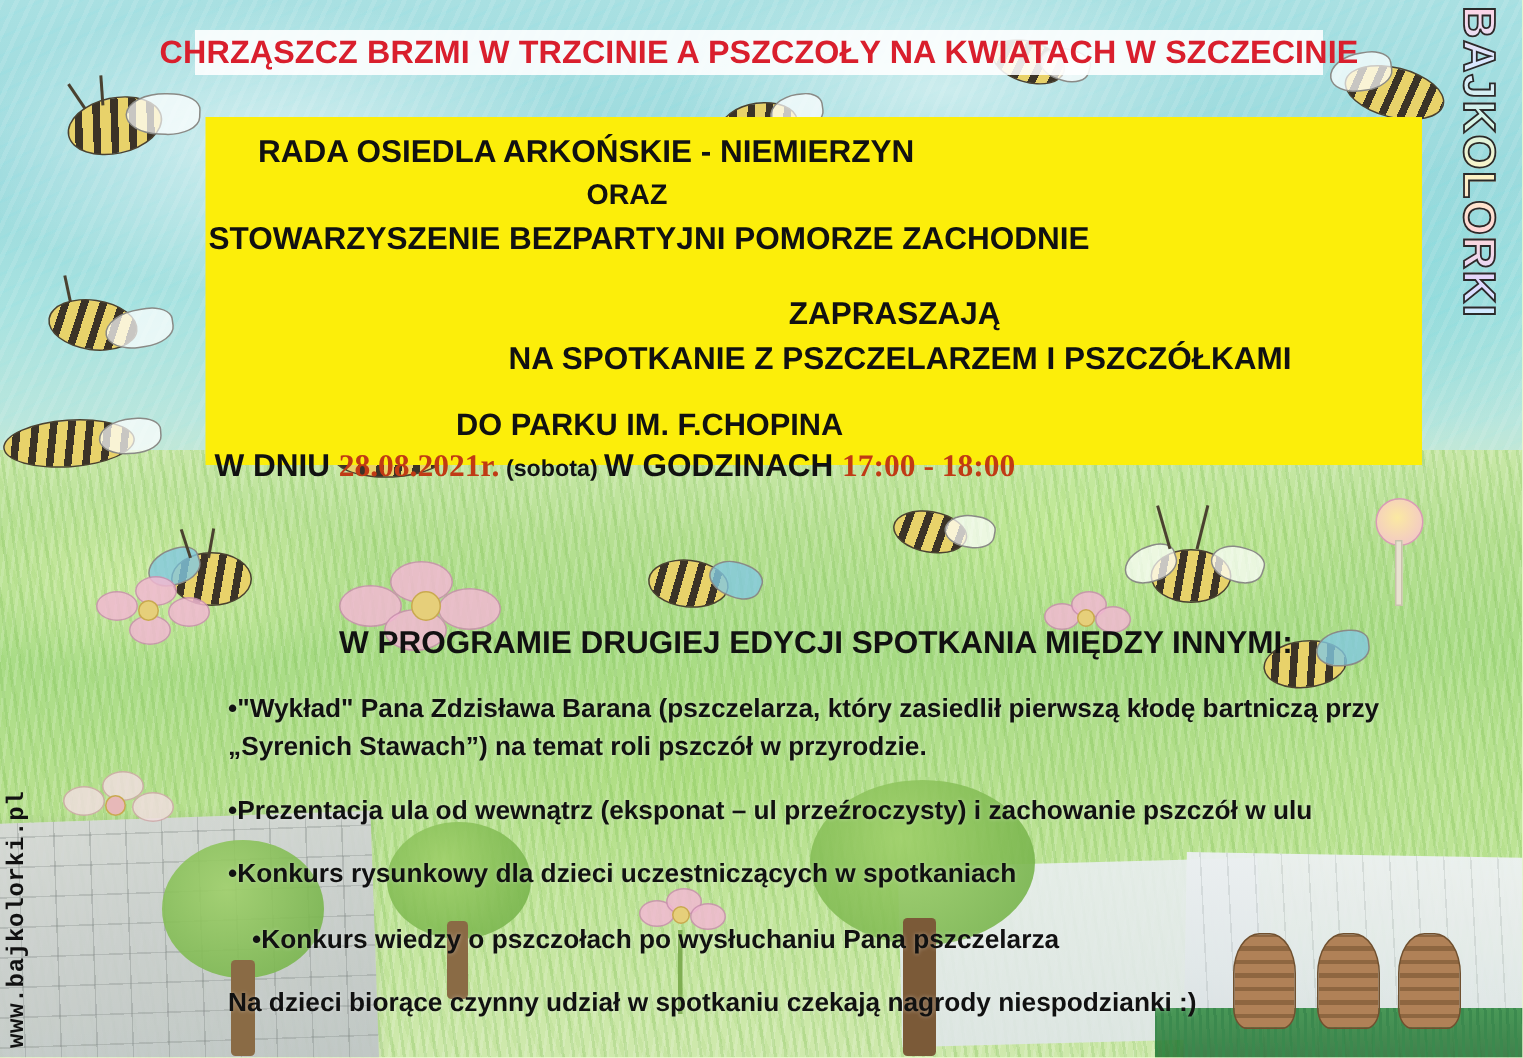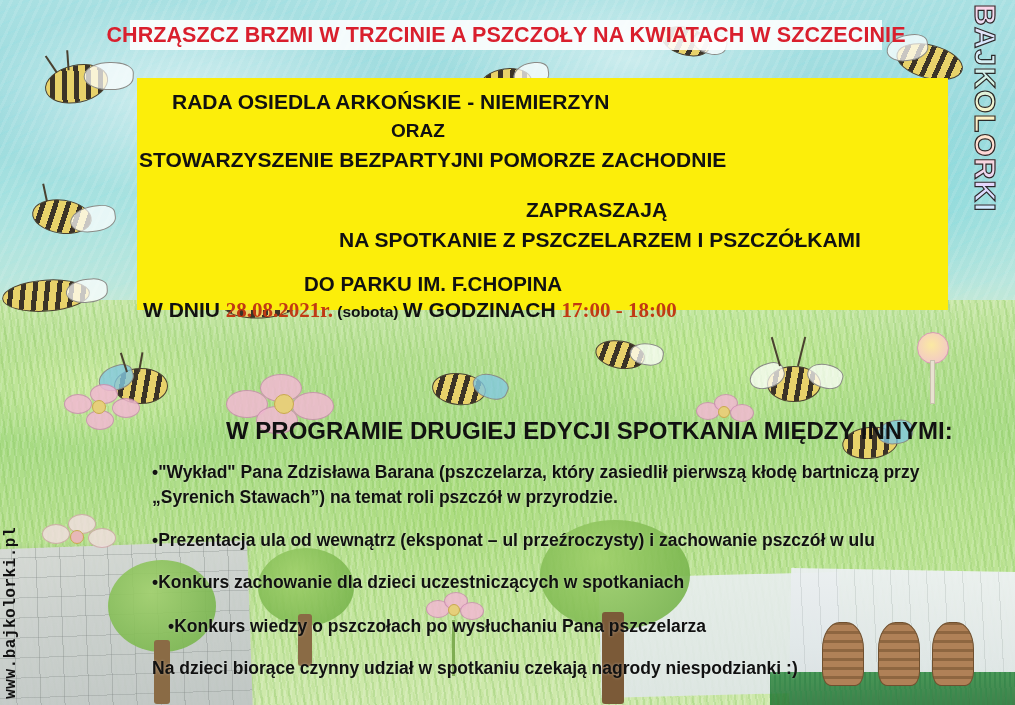--- a/index.html
+++ b/index.html
@@ -154,21 +154,21 @@
   .l-spot  {left:0;    top:150px; width:811px;text-align:center;padding-left:115px;
             box-sizing:border-box;font-size:21px;}
   .l-park  {left:135px;top:194px; font-size:20.5px;margin-left:32px;}
   .l-dniu  {left:6px;  top:220px; font-size:21px;}
   .accent  {color:#c03a14;font-family:Liberation Serif, serif;}
   .small-b {font-size:15.5px;}
 
   
   .prog-head{
     position:absolute;left:226px;top:417px;
-    color:#111;font-weight:bold;font-size:24px;white-space:nowrap;
+    color:#111;font-weight:bold;font-size:21px;white-space:nowrap;
   }
   .prog-item{
     position:absolute;color:#111;font-weight:bold;font-size:17.5px;
     line-height:25px;text-shadow:0 0 3px rgba(255,255,255,.35);
   }
   .p1{left:152px;top:460px;width:790px;}
   .p2{left:152px;top:528px;width:790px;white-space:nowrap;}
   .p3{left:152px;top:570px;width:790px;white-space:nowrap;}
   .p4{left:168px;top:614px;width:790px;white-space:nowrap;}
   .p5{left:152px;top:656px;width:790px;white-space:nowrap;}
@@ -336,21 +336,21 @@
 
     <div class="yb-line l-dniu">
       <span>W DNIU </span><span class="accent">28.08.2021r.</span><span class="small-b"> (sobota) </span><span>W GODZINACH </span><span class="accent">17:00 - 18:00</span>
     </div>
   </div>
 
   <div class="prog-head">W PROGRAMIE DRUGIEJ EDYCJI SPOTKANIA MIĘDZY INNYMI:</div>
 
   <div class="prog-item p1">•"Wykład" Pana Zdzisława Barana (pszczelarza, który zasiedlił pierwszą kłodę bartniczą przy „Syrenich Stawach”) na temat roli pszczół w przyrodzie.</div>
   <div class="prog-item p2">•Prezentacja ula od wewnątrz (eksponat – ul przeźroczysty) i zachowanie pszczół w ulu</div>
-  <div class="prog-item p3">•Konkurs zachowanie dla dzieci uczestniczących w spotkaniach</div>
+  <div class="prog-item p3">•Konkurs rysunkowy dla dzieci uczestniczących w spotkaniach</div>
   <div class="prog-item p4">•Konkurs wiedzy o pszczołach po wysłuchaniu Pana pszczelarza</div>
   <div class="prog-item p5">Na dzieci biorące czynny udział w spotkaniu czekają nagrody niespodzianki :)</div>
 
   <div class="brand-right">
     <span>BAJKOLORKI</span>
   </div>
   <div class="brand-left">www.bajkolorki.pl</div>
 
 </div>
 

